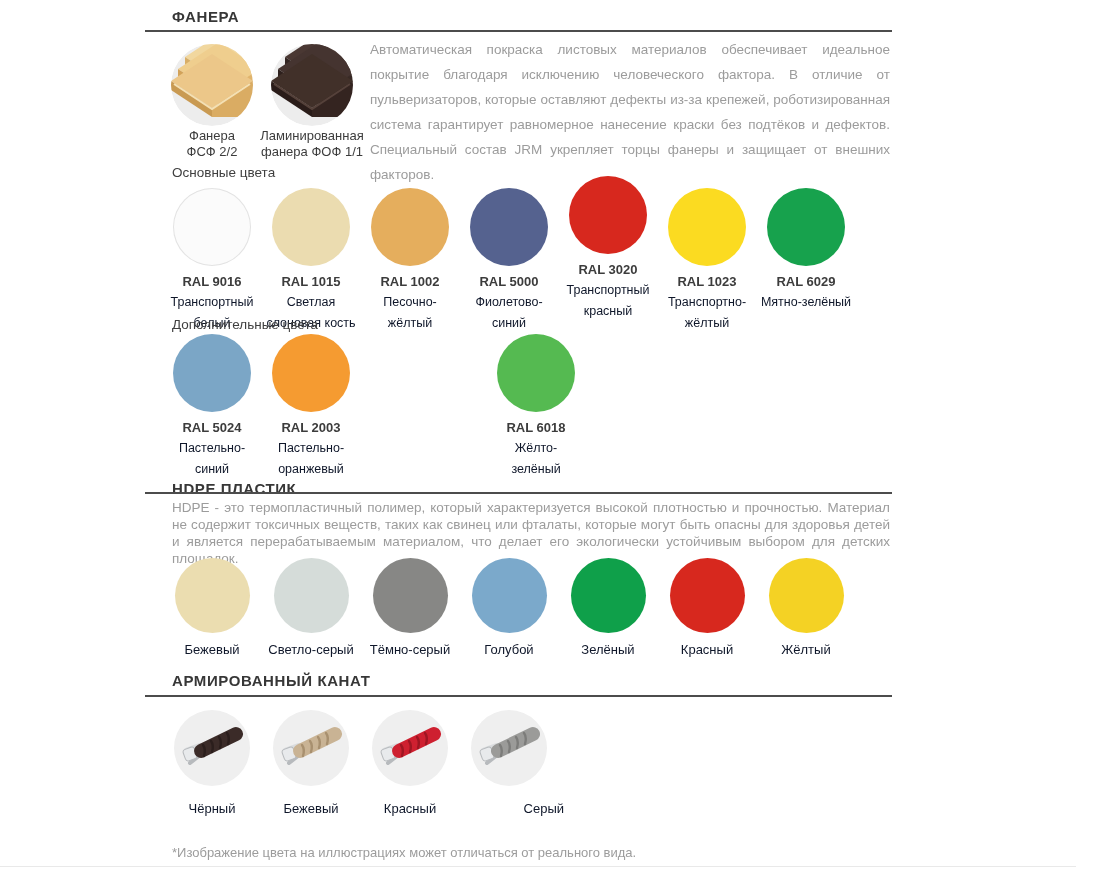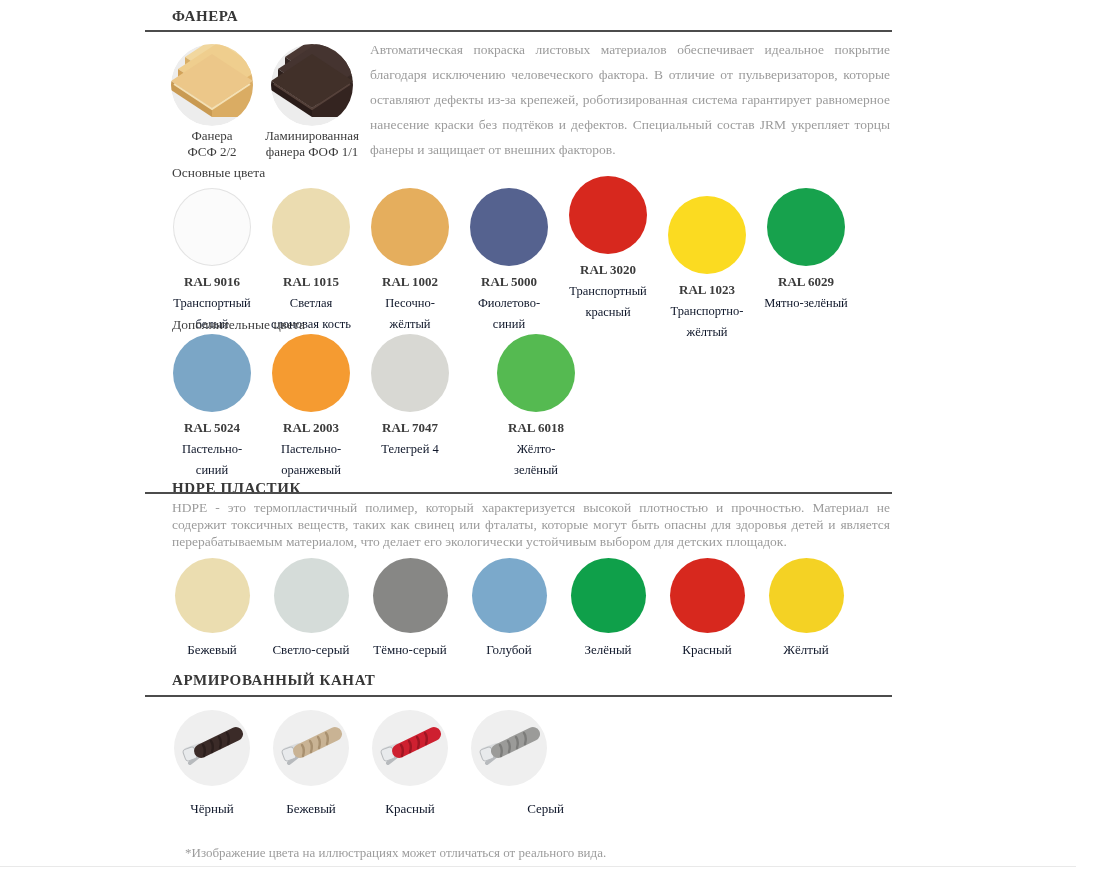--- a/index.html
+++ b/index.html
@@ -1,18 +1,18 @@
 <!DOCTYPE html>
 <html><head>
 <meta charset="utf-8">
 <style>
   html,body{margin:0;padding:0;background:#fff;}
   #page{
     position:relative;width:1076px;height:879px;background:#ffffff;overflow:hidden;
-    font-family:Liberation Serif, serif;color:#3d3d3d;
+    font-family:Liberation Sans, sans-serif;color:#3d3d3d;
   }
   .abs{position:absolute;}
   .sec-title{
     font-size:15px;font-weight:bold;letter-spacing:.6px;color:#373737;
   }
   .sec-rule{height:2px;background:#4c4c4c;}
   .para{
     font-size:13.5px;line-height:25px;color:#9c9c9c;text-align:justify;
   }
   .sub-head{font-size:13.5px;color:#3f3f3f;}
@@ -123,21 +123,21 @@
     <div class="sw-code">RAL 5000</div>
     <div class="sw-name">Фиолетово-
 синий</div>
   </div>
   <div class="abs swatch-cell" style="left:553px;top:176px;">
     <div class="sw-circle" style="width: 78px; height: 78px; background-color: rgb(215, 40, 30);"></div>
     <div class="sw-code">RAL 3020</div>
     <div class="sw-name">Транспортный
 красный</div>
   </div>
-  <div class="abs swatch-cell" style="left:652px;top:196px;text-align:center;">
+  <div class="abs swatch-cell" style="left:652px;top:188px;text-align:center;">
     <div class="sw-circle" style="width: 78px; height: 78px; background-color: rgb(251, 219, 33);"></div>
     <div class="sw-code">RAL 1023</div>
     <div class="sw-name">Транспортно-
 жёлтый</div>
   </div>
   <div class="abs swatch-cell" style="left:751px;top:188px;">
     <div class="sw-circle" style="width: 78px; height: 78px; background-color: rgb(23, 162, 77);"></div>
     <div class="sw-code">RAL 6029</div>
     <div class="sw-name">Мятно-зелёный</div>
   </div>
@@ -149,25 +149,20 @@
     <div class="sw-code">RAL 5024</div>
     <div class="sw-name">Пастельно-
 синий</div>
   </div>
   <div class="abs swatch-cell" style="left:256px;top:334px;">
     <div class="sw-circle" style="width: 78px; height: 78px; background-color: rgb(245, 155, 49);"></div>
     <div class="sw-code">RAL 2003</div>
     <div class="sw-name">Пастельно-
 оранжевый</div>
   </div>
-  <div class="abs swatch-cell" style="left:355px;top:334px;">
-    <div class="sw-circle" style="width: 78px; height: 78px; background-color: rgb(216, 216, 211);"></div>
-    <div class="sw-code">RAL 7047</div>
-    <div class="sw-name">Телегрей 4</div>
-  </div>
   <div class="abs swatch-cell" style="left:481px;top:334px;">
     <div class="sw-circle" style="width: 78px; height: 78px; background-color: rgb(85, 186, 81);"></div>
     <div class="sw-code">RAL 6018</div>
     <div class="sw-name">Жёлто-
 зелёный</div>
   </div>
 
   <div class="abs sec-title" style="left:172px;top:480px;">HDPE ПЛАСТИК</div>
   <div class="abs sec-rule" style="left:145px;top:492px;width:747px;"></div>
   <div class="abs para" style="left:172px;top:499px;width:718px;line-height:17px;">HDPE - это термопластичный полимер, который характеризуется высокой плотностью и прочностью. Материал не содержит токсичных веществ, таких как свинец или фталаты, которые могут быть опасны для здоровья детей и является перерабатываемым материалом, что делает его экологически устойчивым выбором для детских площадок.</div>
@@ -263,16 +258,16 @@
       </g>
       <g>
         <line x1="27" y1="41" x2="62" y2="24" stroke="#9B9B99" stroke-width="14" stroke-linecap="round"></line>
         <path d="M30 46 q2 -7 -1 -11 M38 42 q2 -7 -1 -11 M46 38 q2 -7 -1 -11 M54 34 q2 -7 -1 -11" stroke="#7C7C7A" stroke-width="2.4" fill="none" stroke-linecap="round"></path>
       </g>
     </svg>
     <div class="sw-name" style="margin-top:8px;font-size:13px;text-align:right;">Серый</div>
   </div>
 
 
-  <div class="abs footnote" style="left:172px;top:845px;margin-left:13px;">*Изображение цвета на иллюстрациях может отличаться от реального вида.</div>
+  <div class="abs footnote" style="left:172px;top:845px;">*Изображение цвета на иллюстрациях может отличаться от реального вида.</div>
   <div class="abs bottom-line" style="left:0;top:866px;width:1110px;"></div>
 
 </div>
 
 </body></html>

